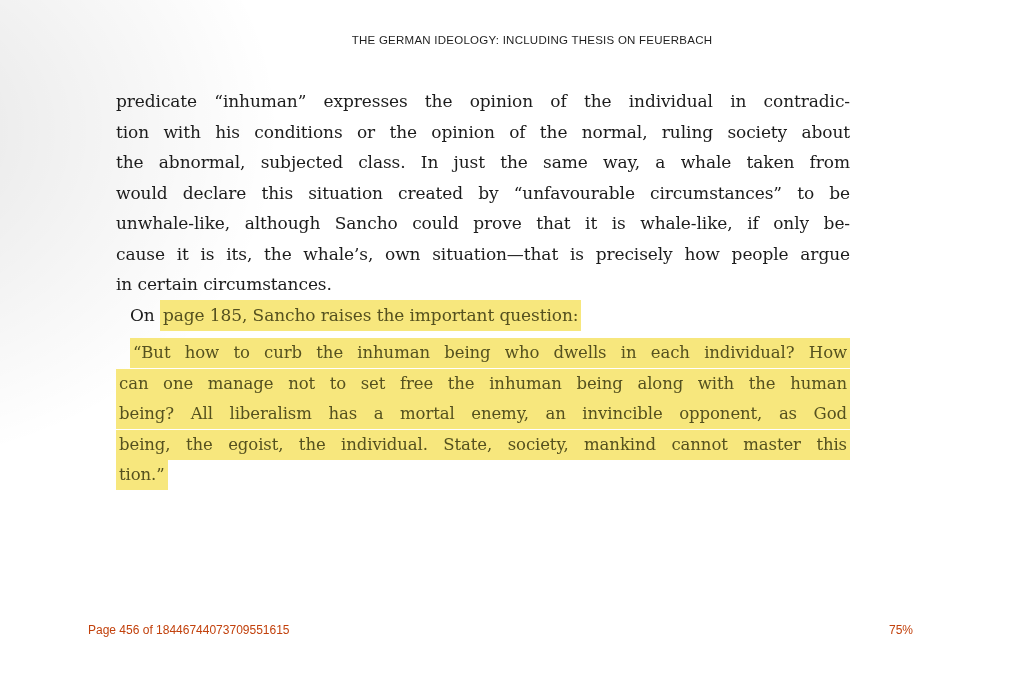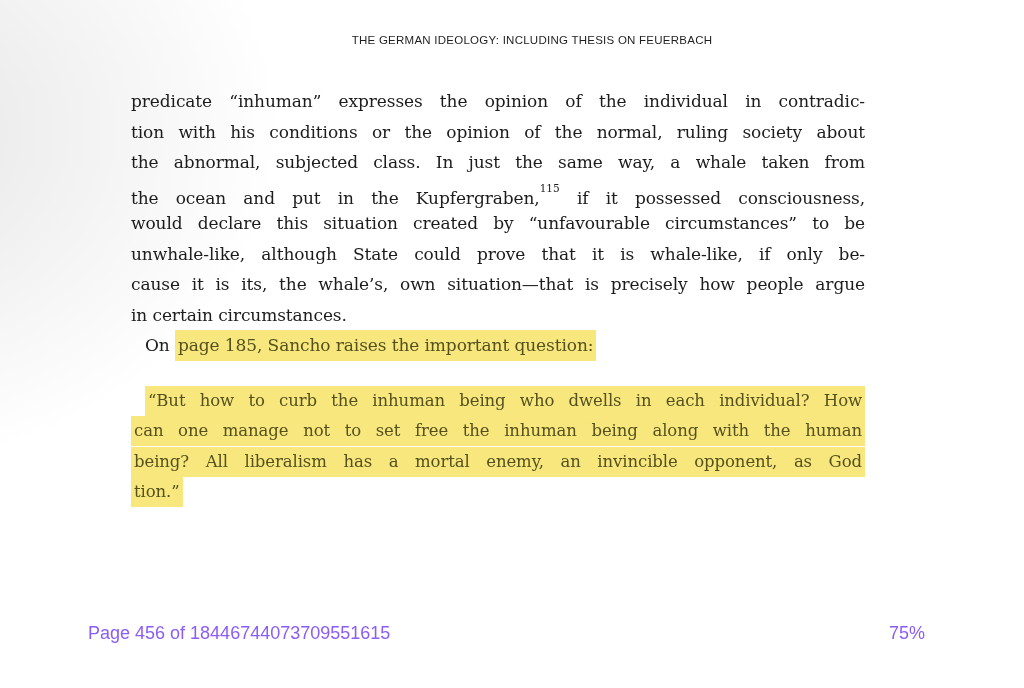--- a/index.html
+++ b/index.html
@@ -15,74 +15,74 @@
                rgba(0,0,0,0.105), rgba(0,0,0,0.0) 68%);
     pointer-events:none;
   }
   .running-head{
     position:absolute;top:34px;left:0;width:1024px;
     text-align:center;
     font-family:"Liberation Sans","DejaVu Sans",sans-serif;
     font-size:11.5px;letter-spacing:0.25px;color:#1f1f1f;padding-left:20px;
   }
   .content{
-    position:absolute;left:131px;top:86px;width:734px;
+    position:absolute;left:116px;top:86px;width:734px;
     color:var(--body-text,#1c1c1c);
   }
   .line{
     line-height:30.5px;height:30.5px;
     font-size:17px;letter-spacing:-0.1px;
     text-align:justify;text-align-last:justify;
     white-space:normal;
   }
   .line.last{text-align:right;text-align-last:left;}
   .indent{text-indent:14px;}
-  .quote-block{margin-top:25px;}
+  .quote-block{margin-top:8px;}
   .quote-block .line{font-size:16.5px;}
   .hl{
     background:var(--highlight,#f7e77d);
     color:var(--highlight-text,#55511f);
     padding:5px 3px 6px 3px;
   }
   sup.fn{
     font-size:0.62em;position:relative;top:-0.45em;letter-spacing:0;
   }
   .footer-text{
     position:absolute;top:623px;
     font-family:"Liberation Sans","DejaVu Sans",sans-serif;
-    font-size:18px;color:#8b5cf6;
+    font-size:12px;color:#c2410c;
   }
   .footer-left{left:88px;}
   .footer-right{left:889px;}
 </style>
 </head>
 <body style="--highlight: #f7e77d; --highlight-text: #55511f; --body-text: #1c1c1c;">
 
 <div class="page-shade"></div>
 
 <div class="running-head">THE GERMAN IDEOLOGY: INCLUDING THESIS ON FEUERBACH</div>
 
 <div class="content">
 
   <div>
     <div class="line">predicate “inhuman” expresses the opinion of the individual in contradic-</div>
     <div class="line">tion with his conditions or the opinion of the normal, ruling society about</div>
     <div class="line">the abnormal, subjected class. In just the same way, a whale taken from</div>
-    <div class="line"><span>the ocean and put in the Kupfergraben,</span><sup class="fn">115</sup><span> if it possessed consciousness,</span></div>
     <div class="line">would declare this situation created by “unfavourable circumstances” to be</div>
-    <div class="line">unwhale-like, although State could prove that it is whale-like, if only be-</div>
+    <div class="line">unwhale-like, although Sancho could prove that it is whale-like, if only be-</div>
     <div class="line">cause it is its, the whale’s, own situation—that is precisely how people argue</div>
     <div class="line last">in certain circumstances.</div>
   </div>
 
   <div class="line last indent"><span>On </span><span class="hl">page 185, Sancho raises the important question:</span></div>
 
   <div class="quote-block">
     <div class="line indent"><span class="hl">“But how to curb the inhuman being who dwells in each individual? How</span></div>
     <div class="line"><span class="hl">can one manage not to set free the inhuman being along with the human</span></div>
     <div class="line"><span class="hl">being? All liberalism has a mortal enemy, an invincible opponent, as God</span></div>
+    <div class="line"><span class="hl">being, the egoist, the individual. State, society, mankind cannot master this</span></div>
     <div class="line last"><span class="hl">tion.”</span></div>
   </div>
 
 </div>
 
 <div class="footer-text footer-left">Page 456 of 18446744073709551615</div>
 <div class="footer-text footer-right">75%</div>
 
 </body></html>

